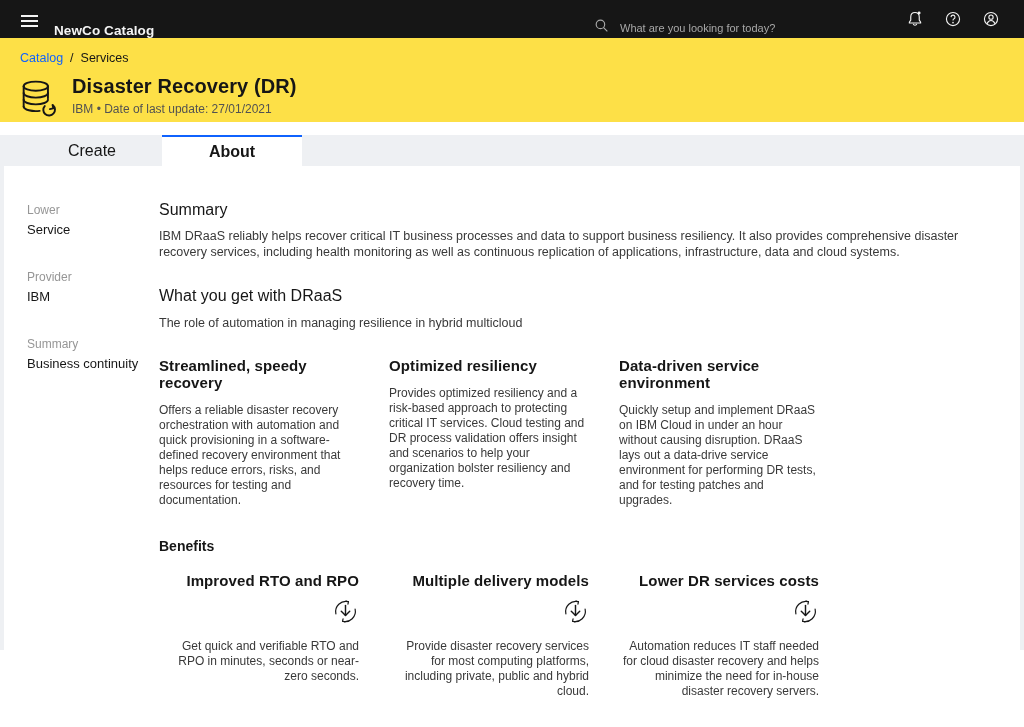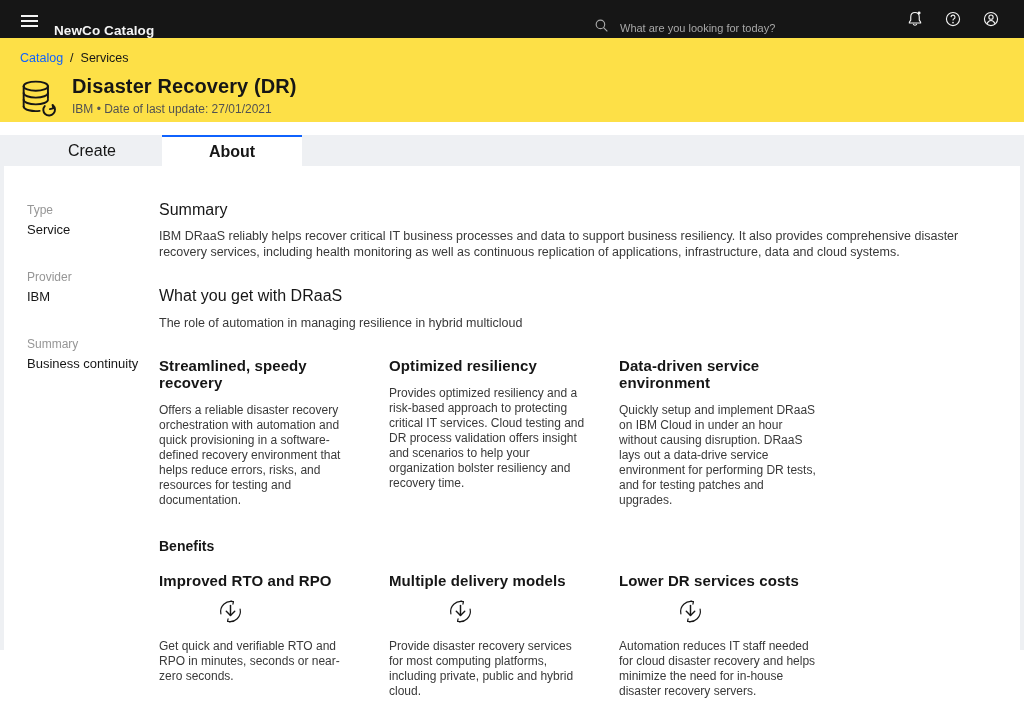--- a/index.html
+++ b/index.html
@@ -84,21 +84,21 @@
   .wyg-body { margin-top: 11px; }
 
   .col-grid {
     display: grid; grid-template-columns: repeat(3, 200px);
     column-gap: 30px; margin-top: 25px;
   }
   .col-heading { font-size: 15px; font-weight: 700; letter-spacing: .1px; color: #161616; }
   .col-body { margin-top: 12px; font-size: 12px; line-height: 15px; color: #393939; }
 
   .benefits-heading { margin-top: 30px; font-size: 14px; font-weight: 700; color: #161616; }
-  .benefits-grid { margin-top: 18px; }
+  .benefits-grid { margin-top: 18px; text-align: right; }
   .benefit-icon { margin: 9px 0 0 58px; width: 27px; height: 27px; }
   .benefit-body { margin-top: 10px; }
 </style>
 </head>
 <body>
 
 <div class="page">
 
   <div class="header">
     <div class="hamburger">
@@ -169,21 +169,21 @@
   <div class="tab-row">
     <div class="tab">Create</div>
     <div class="tab active">About</div>
   </div>
 
   <div class="content-shell">
     <div class="content-card">
 
       <div class="info-col">
         <div class="info-field">
-          <div class="info-label">Type</div>
+          <div class="info-label">Lower</div>
           <div class="info-value">Service</div>
         </div>
         <div class="info-field">
           <div class="info-label">Provider</div>
           <div class="info-value">IBM</div>
         </div>
         <div class="info-field">
           <div class="info-label">Summary</div>
           <div class="info-value">Business continuity</div>
         </div>

